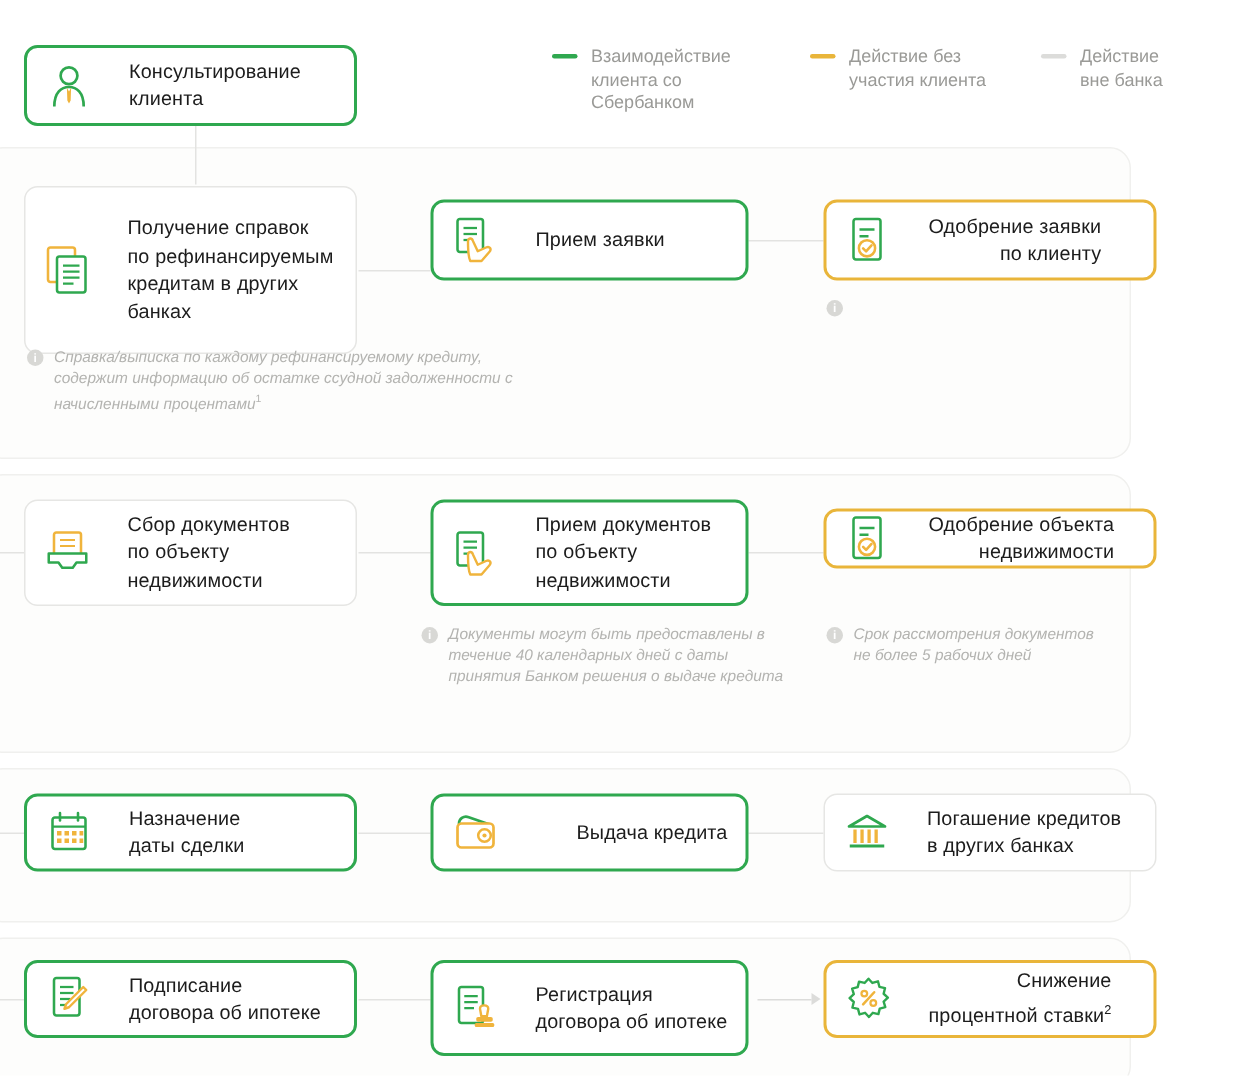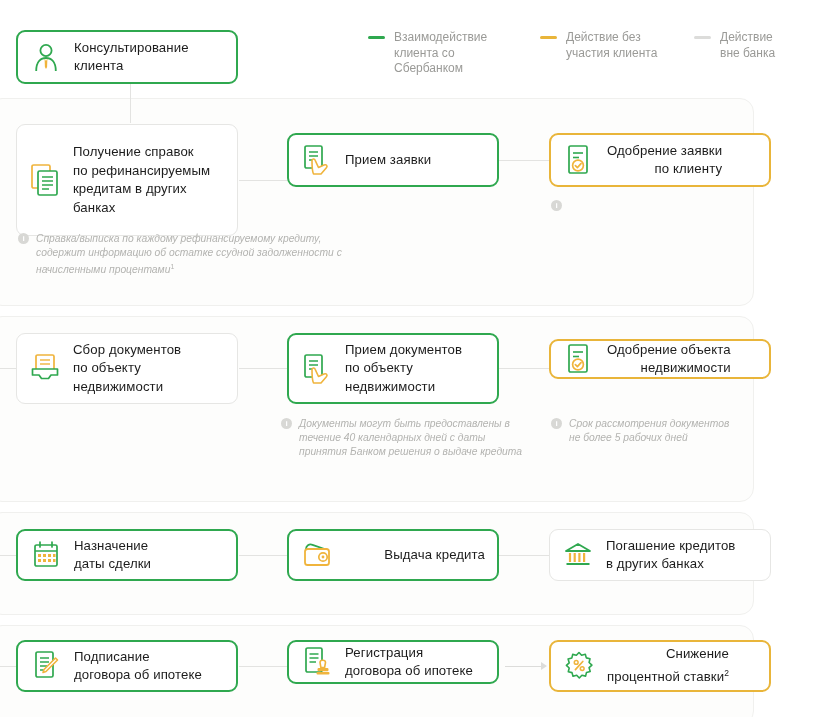--- a/index.html
+++ b/index.html
@@ -36,20 +36,21 @@
   
   .card{
     position:absolute;
     box-sizing:border-box;
     background:#ffffff;
     border-radius:9px;
     display:flex;
     align-items:center;
     padding:0 12px 0 11px;
     border:2px solid #2fa84f;
+    gap:12px;
   }
   .card.green{border-color:#2fa84f;}
   .card.orange{border-color:#e9b53a;text-align:right;}
   .card.gray{border:1px solid #e6e6e4;}
   .card .ico{
     flex:0 0 auto;
     width:34px;height:36px;
     margin-right:11px;
     display:flex;align-items:center;justify-content:center;
   }
@@ -294,21 +295,21 @@
         <line x1="8" y1="8" x2="17" y2="8" stroke="#2fa84f" stroke-width="1.5"></line>
         <line x1="8" y1="12" x2="17" y2="12" stroke="#2fa84f" stroke-width="1.5"></line>
         <line x1="8" y1="16" x2="15" y2="16" stroke="#2fa84f" stroke-width="1.5"></line>
         <line x1="8" y1="20" x2="13" y2="20" stroke="#2fa84f" stroke-width="1.5"></line>
         <path d="M23.5 8 L25.5 10 L14 21.5 L11 22.5 L12 19.5 Z" fill="#fff" stroke="#f0b43c" stroke-width="1.6" stroke-linejoin="round"></path>
       </svg>
     </span>
     <span class="lbl">Подписание<br>договора об ипотеке</span>
   </div>
 
-  <div class="card green" style="left:287px;top:640px;width:212px;height:44px;">
+  <div class="card green" style="left:287px;top:640px;width:212px;height:64px;">
     <span class="ico">
       <svg width="28" height="32" viewBox="0 0 28 32">
         <rect x="3" y="2" width="16" height="24" rx="1.6" fill="#fff" stroke="#2fa84f" stroke-width="1.7"></rect>
         <line x1="6.5" y1="8" x2="15.5" y2="8" stroke="#2fa84f" stroke-width="1.5"></line>
         <line x1="6.5" y1="12" x2="15.5" y2="12" stroke="#2fa84f" stroke-width="1.5"></line>
         <line x1="6.5" y1="16" x2="13" y2="16" stroke="#2fa84f" stroke-width="1.5"></line>
         <path d="M17 16.5 C17 13.5 22.5 13.5 22.5 16.5 L21.6 21.5 L17.9 21.5 Z" fill="#fff" stroke="#f0b43c" stroke-width="1.6" stroke-linejoin="round"></path>
         <rect x="14.5" y="22" width="11" height="3.2" rx="1.2" fill="#f0b43c"></rect>
         <rect x="13.5" y="26" width="13" height="2.6" rx="1" fill="#f0b43c"></rect>
       </svg>

